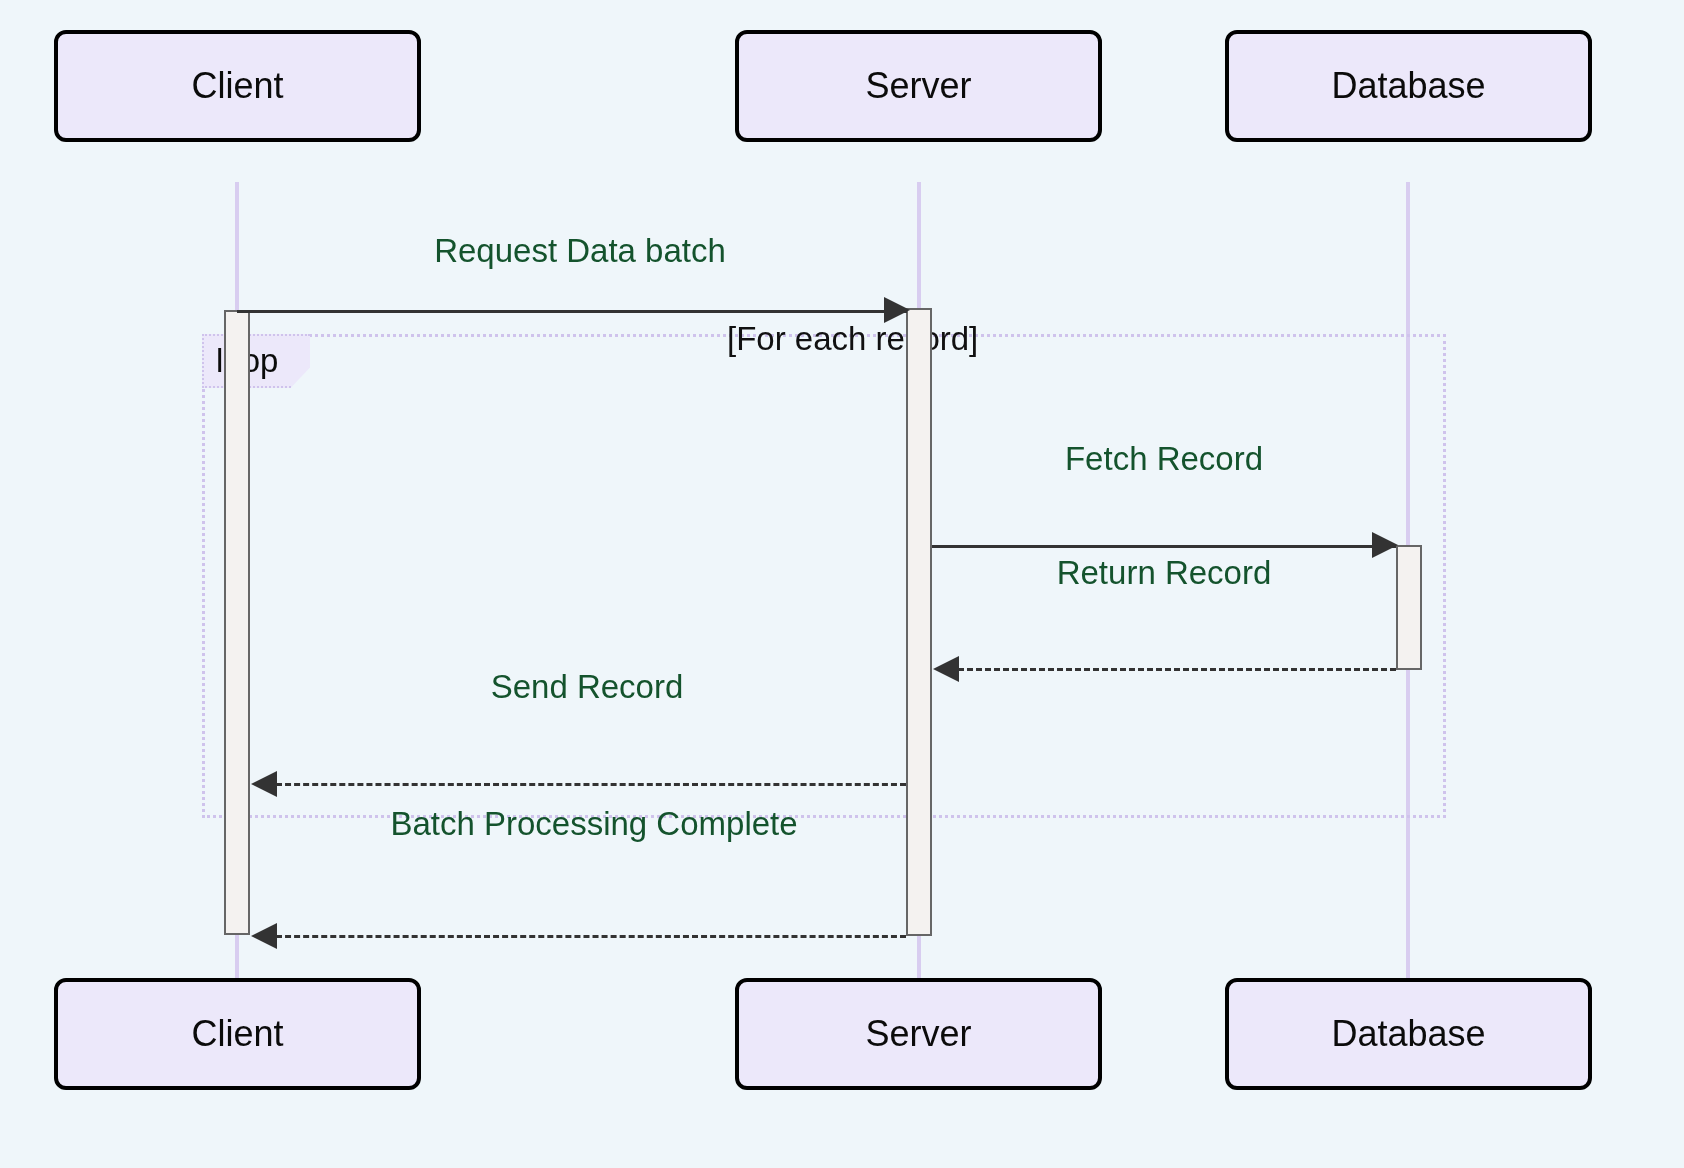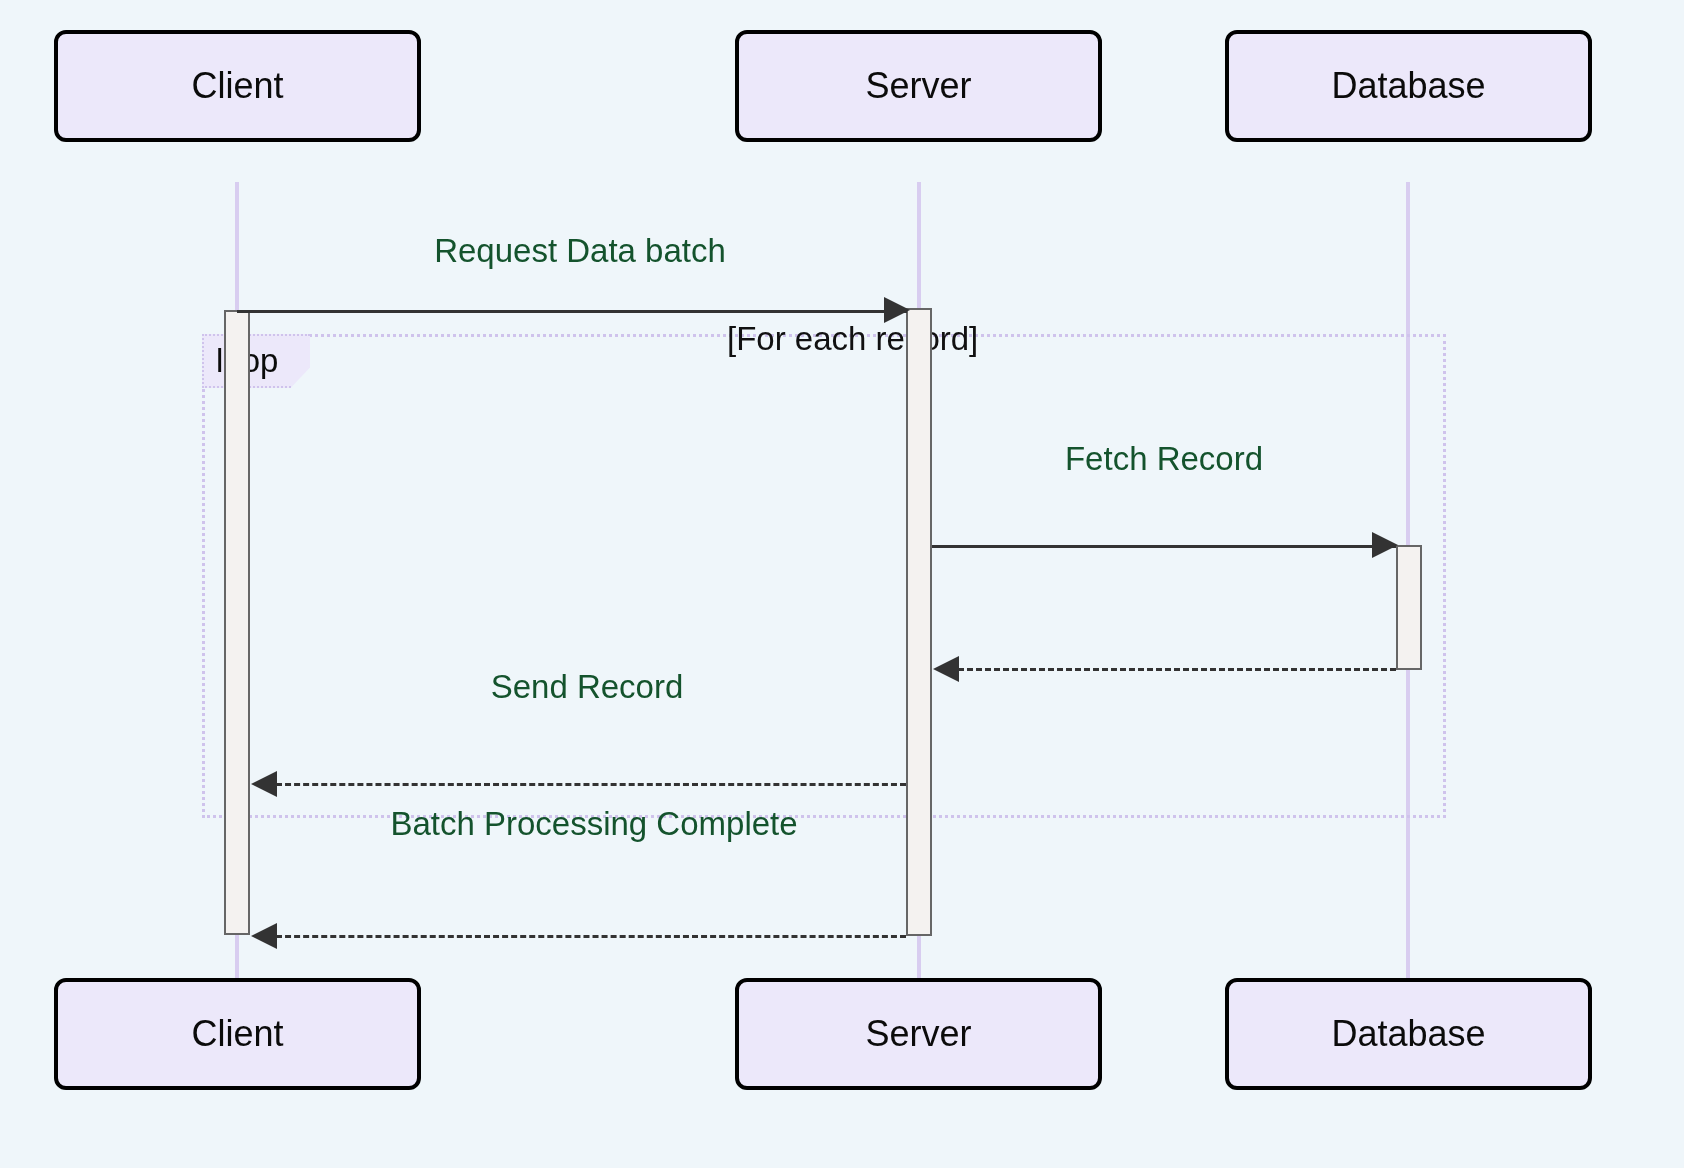--- a/index.html
+++ b/index.html
@@ -151,20 +151,21 @@
   <div class="activation" style="left:1396px; top:545px; width:26px; height:125px;"></div>
 
   <div class="msg-label" style="left:240px; top:232px; width:680px;">Request Data batch</div>
   <div class="msg-line" style="left:237px; top:310px; width:670px;"></div>
   <div class="arrowhead right" style="left:884px; top:297px;"></div>
 
   <div class="msg-label" style="left:932px; top:440px; width:464px;">Fetch Record</div>
   <div class="msg-line" style="left:932px; top:545px; width:464px;"></div>
   <div class="arrowhead right" style="left:1372px; top:532px;"></div>
 
+  <div class="msg-label" style="left:932px; top:554px; width:464px;">Return Record</div>
   <div class="msg-line dashed" style="left:958px; top:668px; width:438px;"></div>
   <div class="arrowhead left" style="left:933px; top:656px;"></div>
 
   <div class="msg-label" style="left:250px; top:668px; width:656px;margin-left:9px;">Send Record</div>
   <div class="msg-line dashed" style="left:276px; top:783px; width:630px;"></div>
   <div class="arrowhead left" style="left:251px; top:771px;"></div>
 
   <div class="msg-label" style="left:250px; top:805px; width:656px;padding-left:16px;">Batch Processing Complete</div>
   <div class="msg-line dashed" style="left:276px; top:935px; width:630px;"></div>
   <div class="arrowhead left" style="left:251px; top:923px;"></div>

